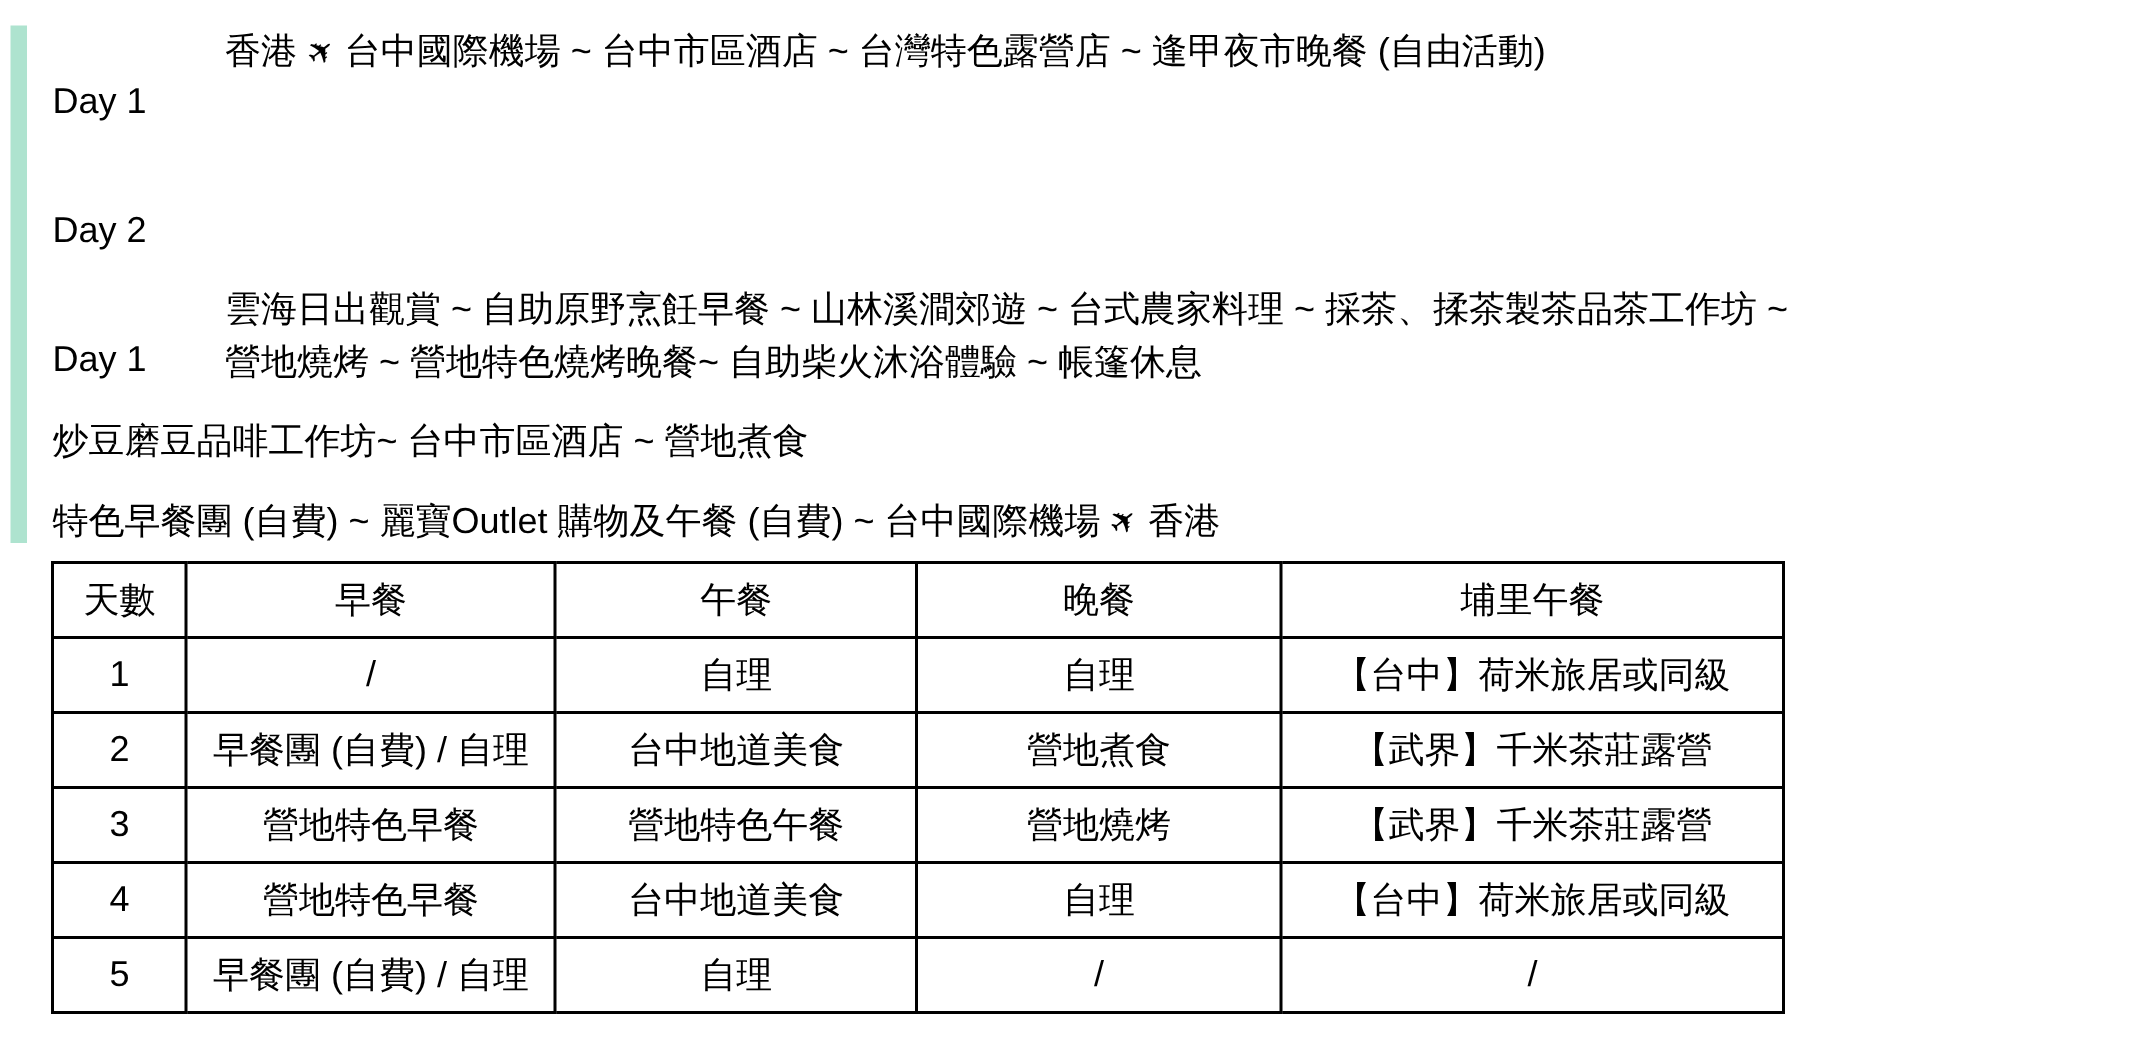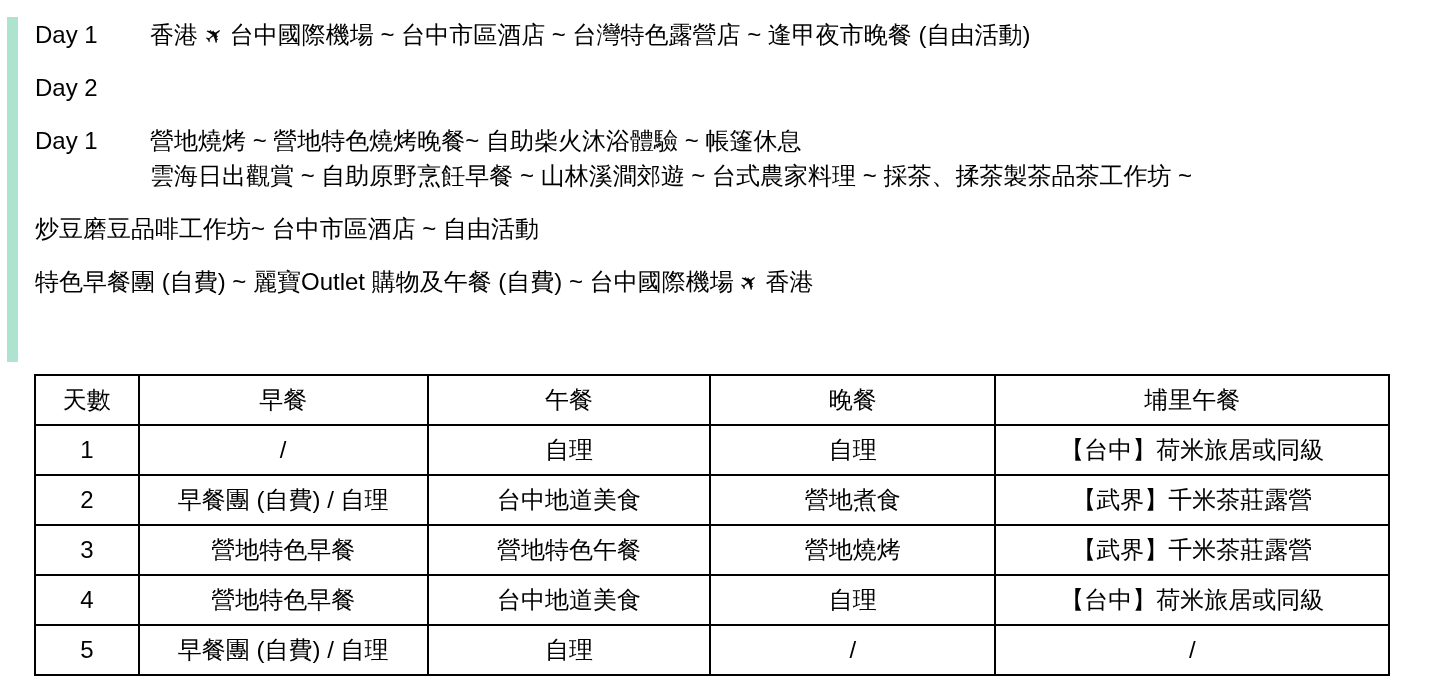--- a/index.html
+++ b/index.html
@@ -36,38 +36,39 @@
     display: flex;
     align-items: flex-start;
     font-size: 24px;
     line-height: 35px;
     margin-bottom: 18px;
   }
   .day-label {
     width: 115px;
     flex-shrink: 0;
     white-space: nowrap;
+    margin-top: 33px;
   }
   .day-text {
     flex: 1;
   }
   .day-text .line {
     white-space: nowrap;
   }
   .plane-icon {
     display: inline-block;
     transform: rotate(-38deg);
     font-size: 22px;
     line-height: 1;
   }
   .meal-table {
     position: absolute;
     left: 34px;
     top: 374px;
-    width: 1356px;
+    width: 1156px;
     border-collapse: collapse;
     table-layout: fixed;
     font-size: 24px;
     padding-left: 44px;
   }
   .meal-table th, .meal-table td {
     border: 2px solid #000000;
     text-align: center;
     vertical-align: middle;
     height: 48px;
@@ -94,27 +95,27 @@
         </div>
       </div>
       <div class="day-row">
         <div class="day-label">Day 2</div>
         <div class="day-text">
         </div>
       </div>
       <div class="day-row">
         <div class="day-label">Day 1</div>
         <div class="day-text">
+          <div class="line">雲海日出觀賞 ~ 自助原野烹飪早餐 ~ 山林溪澗郊遊 ~ 台式農家料理 ~ 採茶、揉茶製茶品茶工作坊 ~</div>
           <div class="line">營地燒烤 ~ 營地特色燒烤晚餐~ 自助柴火沐浴體驗 ~ 帳篷休息</div>
-          <div class="line">雲海日出觀賞 ~ 自助原野烹飪早餐 ~ 山林溪澗郊遊 ~ 台式農家料理 ~ 採茶、揉茶製茶品茶工作坊 ~</div>
         </div>
       </div>
       <div class="day-row">
         <div class="day-text">
-          <div class="line">炒豆磨豆品啡工作坊~ 台中市區酒店 ~ 自由活動</div>
+          <div class="line">炒豆磨豆品啡工作坊~ 台中市區酒店 ~ 營地煮食</div>
         </div>
       </div>
       <div class="day-row">
         <div class="day-text">
           <div class="line">特色早餐團 (自費) ~ 麗寶Outlet 購物及午餐 (自費) ~ 台中國際機場 <span class="plane-icon">✈</span> 香港</div>
         </div>
       </div>
     </div>
   <table class="meal-table">
     <thead>

